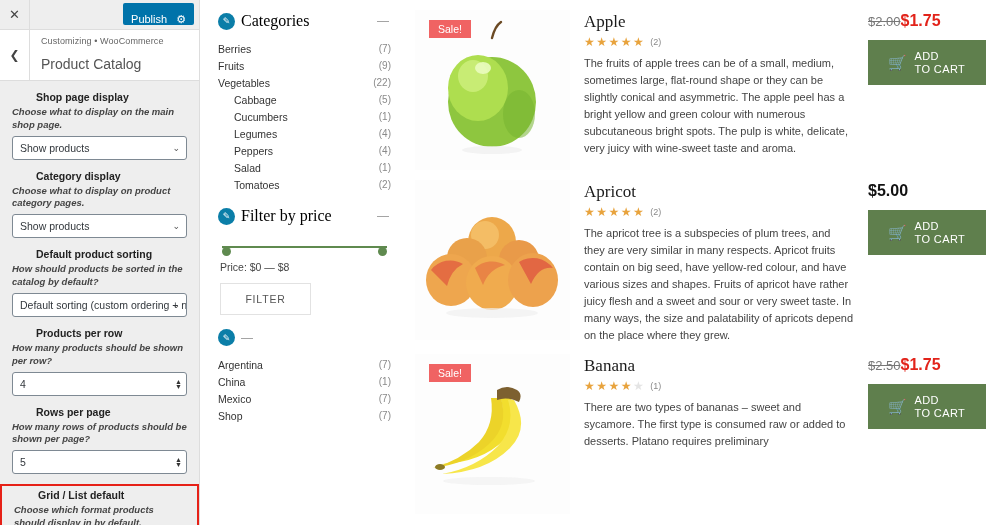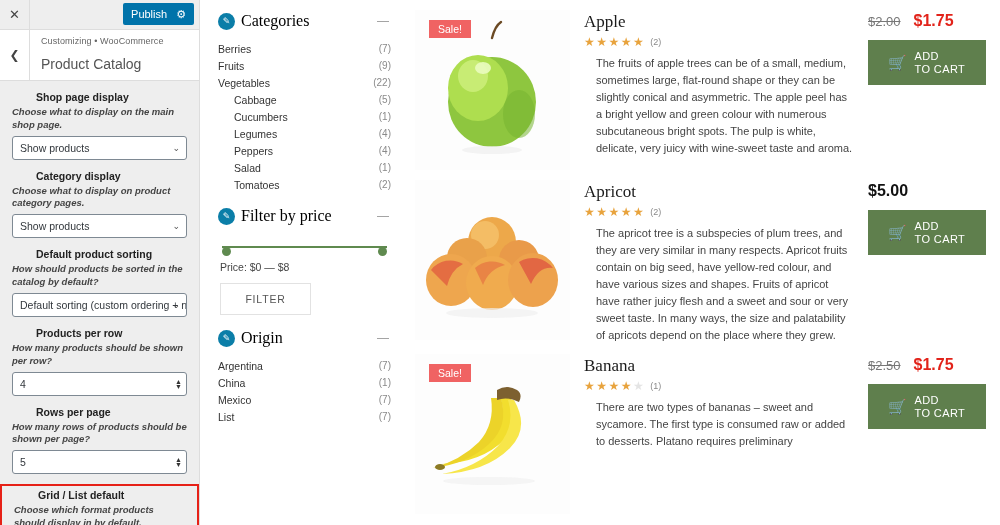--- a/index.html
+++ b/index.html
@@ -24,21 +24,21 @@
     display: flex; align-items: stretch;
     border-bottom: 1px solid #dddddd;
   }
   .cz-close {
     width: 30px; display: flex; align-items: center; justify-content: center;
     background: #eeeeee; border-right: 1px solid #dddddd;
     font-size: 13px; color: #444; cursor: pointer;
   }
   .cz-topbar-spacer { flex: 1; }
   .cz-publish {
-    display: flex; align-items: center;
+    display: flex; align-items: flex-end;
     background: #0073aa; color: #fff;
     font-size: 11px; padding: 0 8px; margin: 3px 5px 3px 0;
     border-radius: 2px; cursor: pointer; height: 22px;
   }
   .cz-publish-label { padding-right: 9px; }
   .cz-gear { font-size: 11px; line-height: 1; }
 
   .cz-header {
     height: 51px; background: #fff; display: flex;
     border-bottom: 1px solid #dddddd;
@@ -150,23 +150,23 @@
   .fruit { position: absolute; left: 0; top: 0; width: 100%; height: 100%; }
   .product-info { flex: 1; padding: 2px 14px 0 14px; }
   .product-title {
     font-family: "Liberation Serif", serif; font-size: 17px;
     color: #1a1a1a; font-weight: normal; margin-bottom: 4px; cursor: pointer;
   }
   .rating-row { display: flex; align-items: center; gap: 5px; margin-bottom: 7px; }
   .stars { color: #e8a33d; font-size: 12px; letter-spacing: 1.5px; line-height: 1; }
   .stars .off { color: #e4e4e4; }
   .review-count { font-size: 9px; color: #8a8a8a; }
-  .product-desc { font-size: 11px; line-height: 1.55; color: #444; margin-left: 12px; }
+  .product-desc { font-size: 11px; line-height: 1.55; color: #444; }
   .product-buy { width: 130px; flex: 0 0 130px; padding-top: 2px; }
-  .price-row { display: flex; align-items: baseline; gap: 13px; margin-bottom: 10px; }
+  .price-row { display: flex; align-items: baseline; gap: 0; margin-bottom: 10px; }
   .price-old { font-size: 13px; color: #777; text-decoration: line-through; }
   .price-new { font-size: 16px; color: #e2231a; font-weight: bold; }
   .price-plain { font-size: 16px; color: #111; font-weight: bold; }
   .add-cart {
     width: 118px; height: 45px; background: #5f7f4d; color: #fff;
     display: flex; align-items: center; justify-content: center;
     gap: 7px; cursor: pointer;
   }
   .cart-glyph { font-size: 15px; line-height: 1; }
   .add-cart-label { font-size: 11px; line-height: 1.15; letter-spacing: .4px; }
@@ -305,38 +305,37 @@
             <span class="price-knob left"></span>
             <span class="price-knob right"></span>
           </div>
         </div>
         <div class="price-text">Price: $0 — $8</div>
         <div class="filter-btn">FILTER</div>
       </div>
       <div class="widget">
         <div class="widget-head">
           <span class="pencil-badge">✎</span>
-          <span class="widget-title">Origin</span>
           <span class="widget-collapse">—</span>
         </div>
         <ul class="cat-list">
           <li class="cat-row">
             <span>Argentina</span>
             <span class="cat-count">(7)</span>
           </li>
           <li class="cat-row">
             <span>China</span>
             <span class="cat-count">(1)</span>
           </li>
           <li class="cat-row">
             <span>Mexico</span>
             <span class="cat-count">(7)</span>
           </li>
           <li class="cat-row">
-            <span>List</span>
+            <span>Shop</span>
             <span class="cat-count">(7)</span>
           </li>
         </ul>
       </div>
     </section>
 
   <main class="catalog">
     <div id="product-list">
         <div class="product">
           <div class="product-media">

